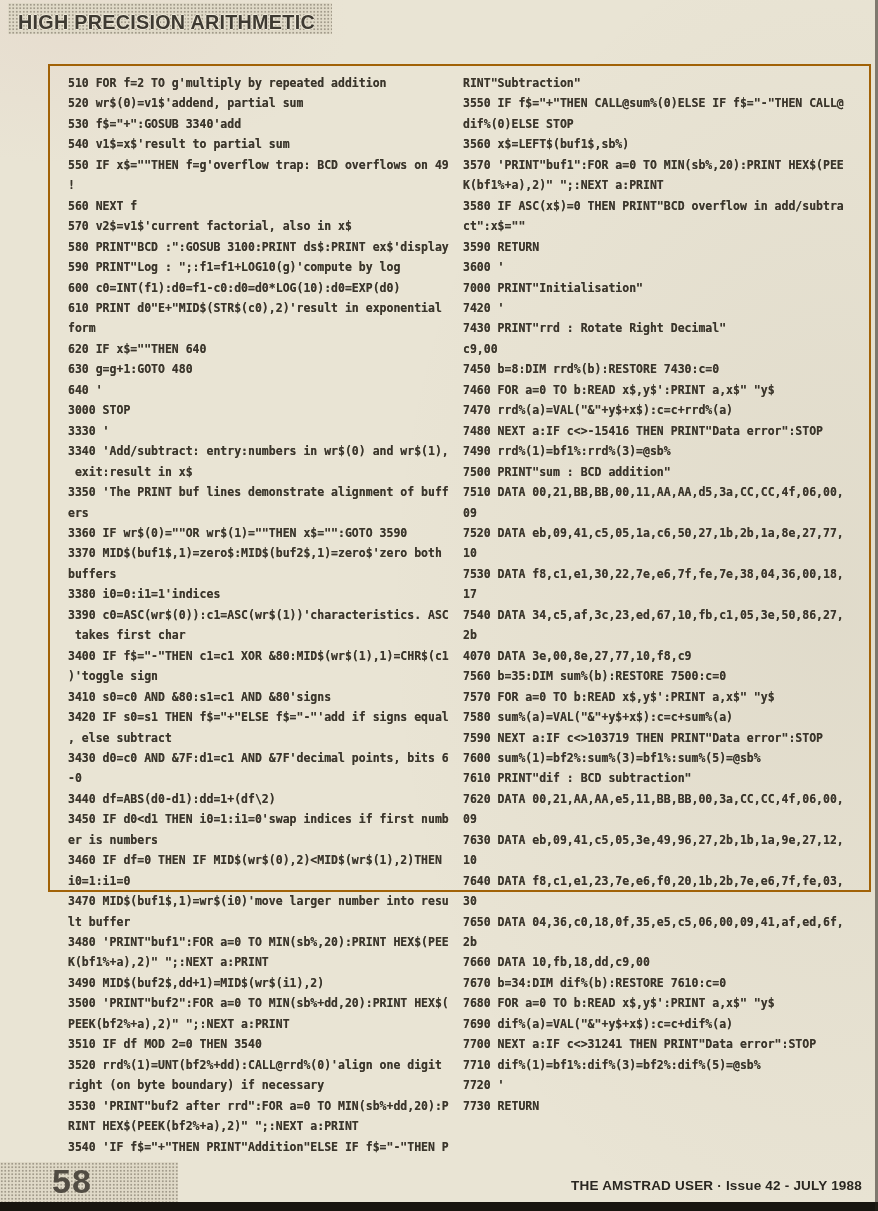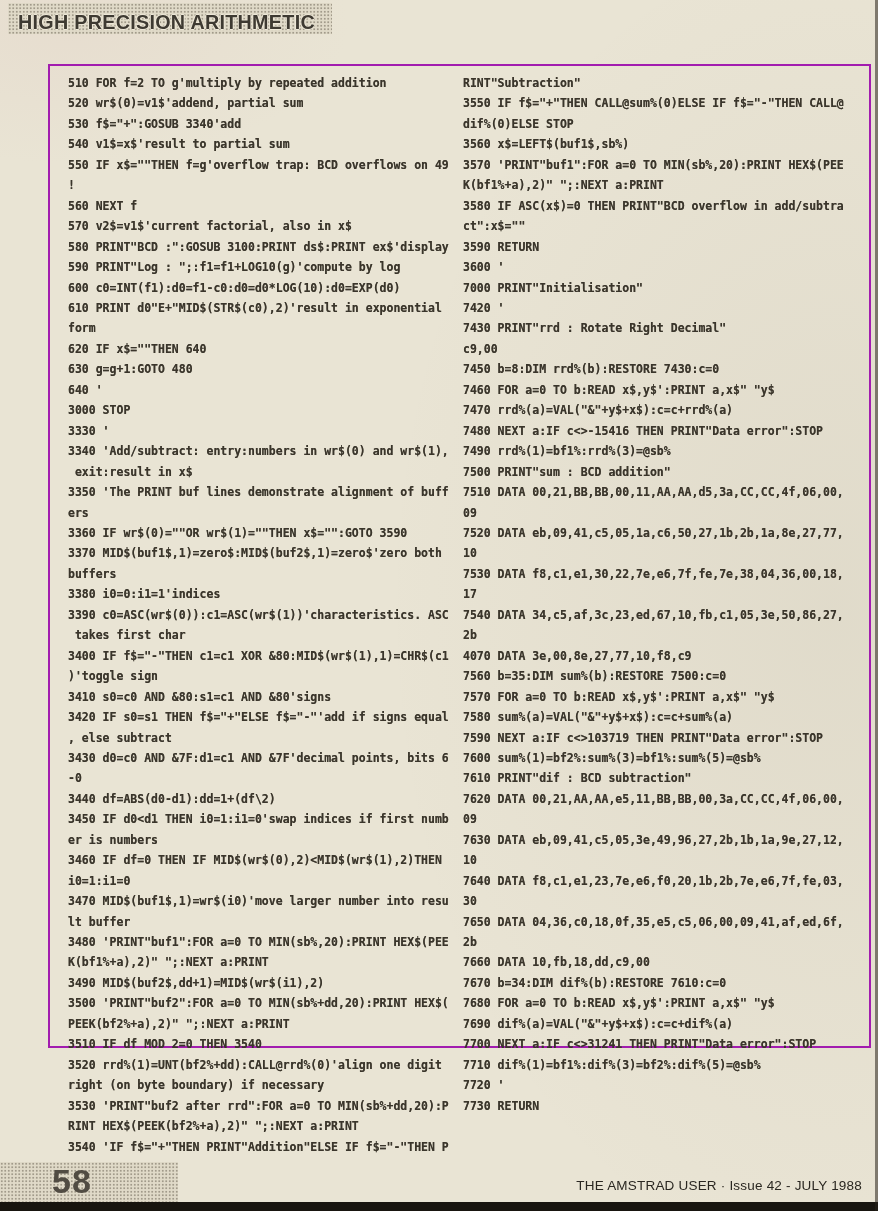--- a/index.html
+++ b/index.html
@@ -39,22 +39,22 @@
     color:#3e3a32;
     transform:scaleX(0.94);
     transform-origin:left center;
     text-shadow: 1px 0 0 #eee8d8, -1px 0 0 #eee8d8, 0 1px 0 #eee8d8, 0 -1px 0 #eee8d8;
     white-space:nowrap;
   }
 
   .listing-box{
     position:absolute;
     left:48px; top:64px;
-    width:823px; height:984px;
-    border:2px solid #a21caf;
+    width:823px; height:828px;
+    border:2px solid #a16207;
     background:transparent;
   }
   .code-col{
     position:absolute;
     top:7px;
   }
   .code-col-left{ left:18px;  width:392px; }
   .code-col-right{ left:413px; width:400px; }
   .code-line{
     font-family:"DejaVu Sans Mono", monospace;
@@ -76,21 +76,21 @@
     margin-left:52px;
     font-size:34px;
     font-weight:bold;
     color:#514c43;
     letter-spacing:1px;
   }
   .footer-credit{
     position:absolute;
     right:16px; top:1178px;
     font-size:13.5px;
-    font-weight:normal;
+    font-weight:bold;
     color:#2a2721;
     letter-spacing:0.2px;
   }
 
   .bottom-strip{
     position:absolute;
     left:0; top:1202px; width:878px; height:9px;
     background:#18150f;
   }
   .right-edge-strip{

